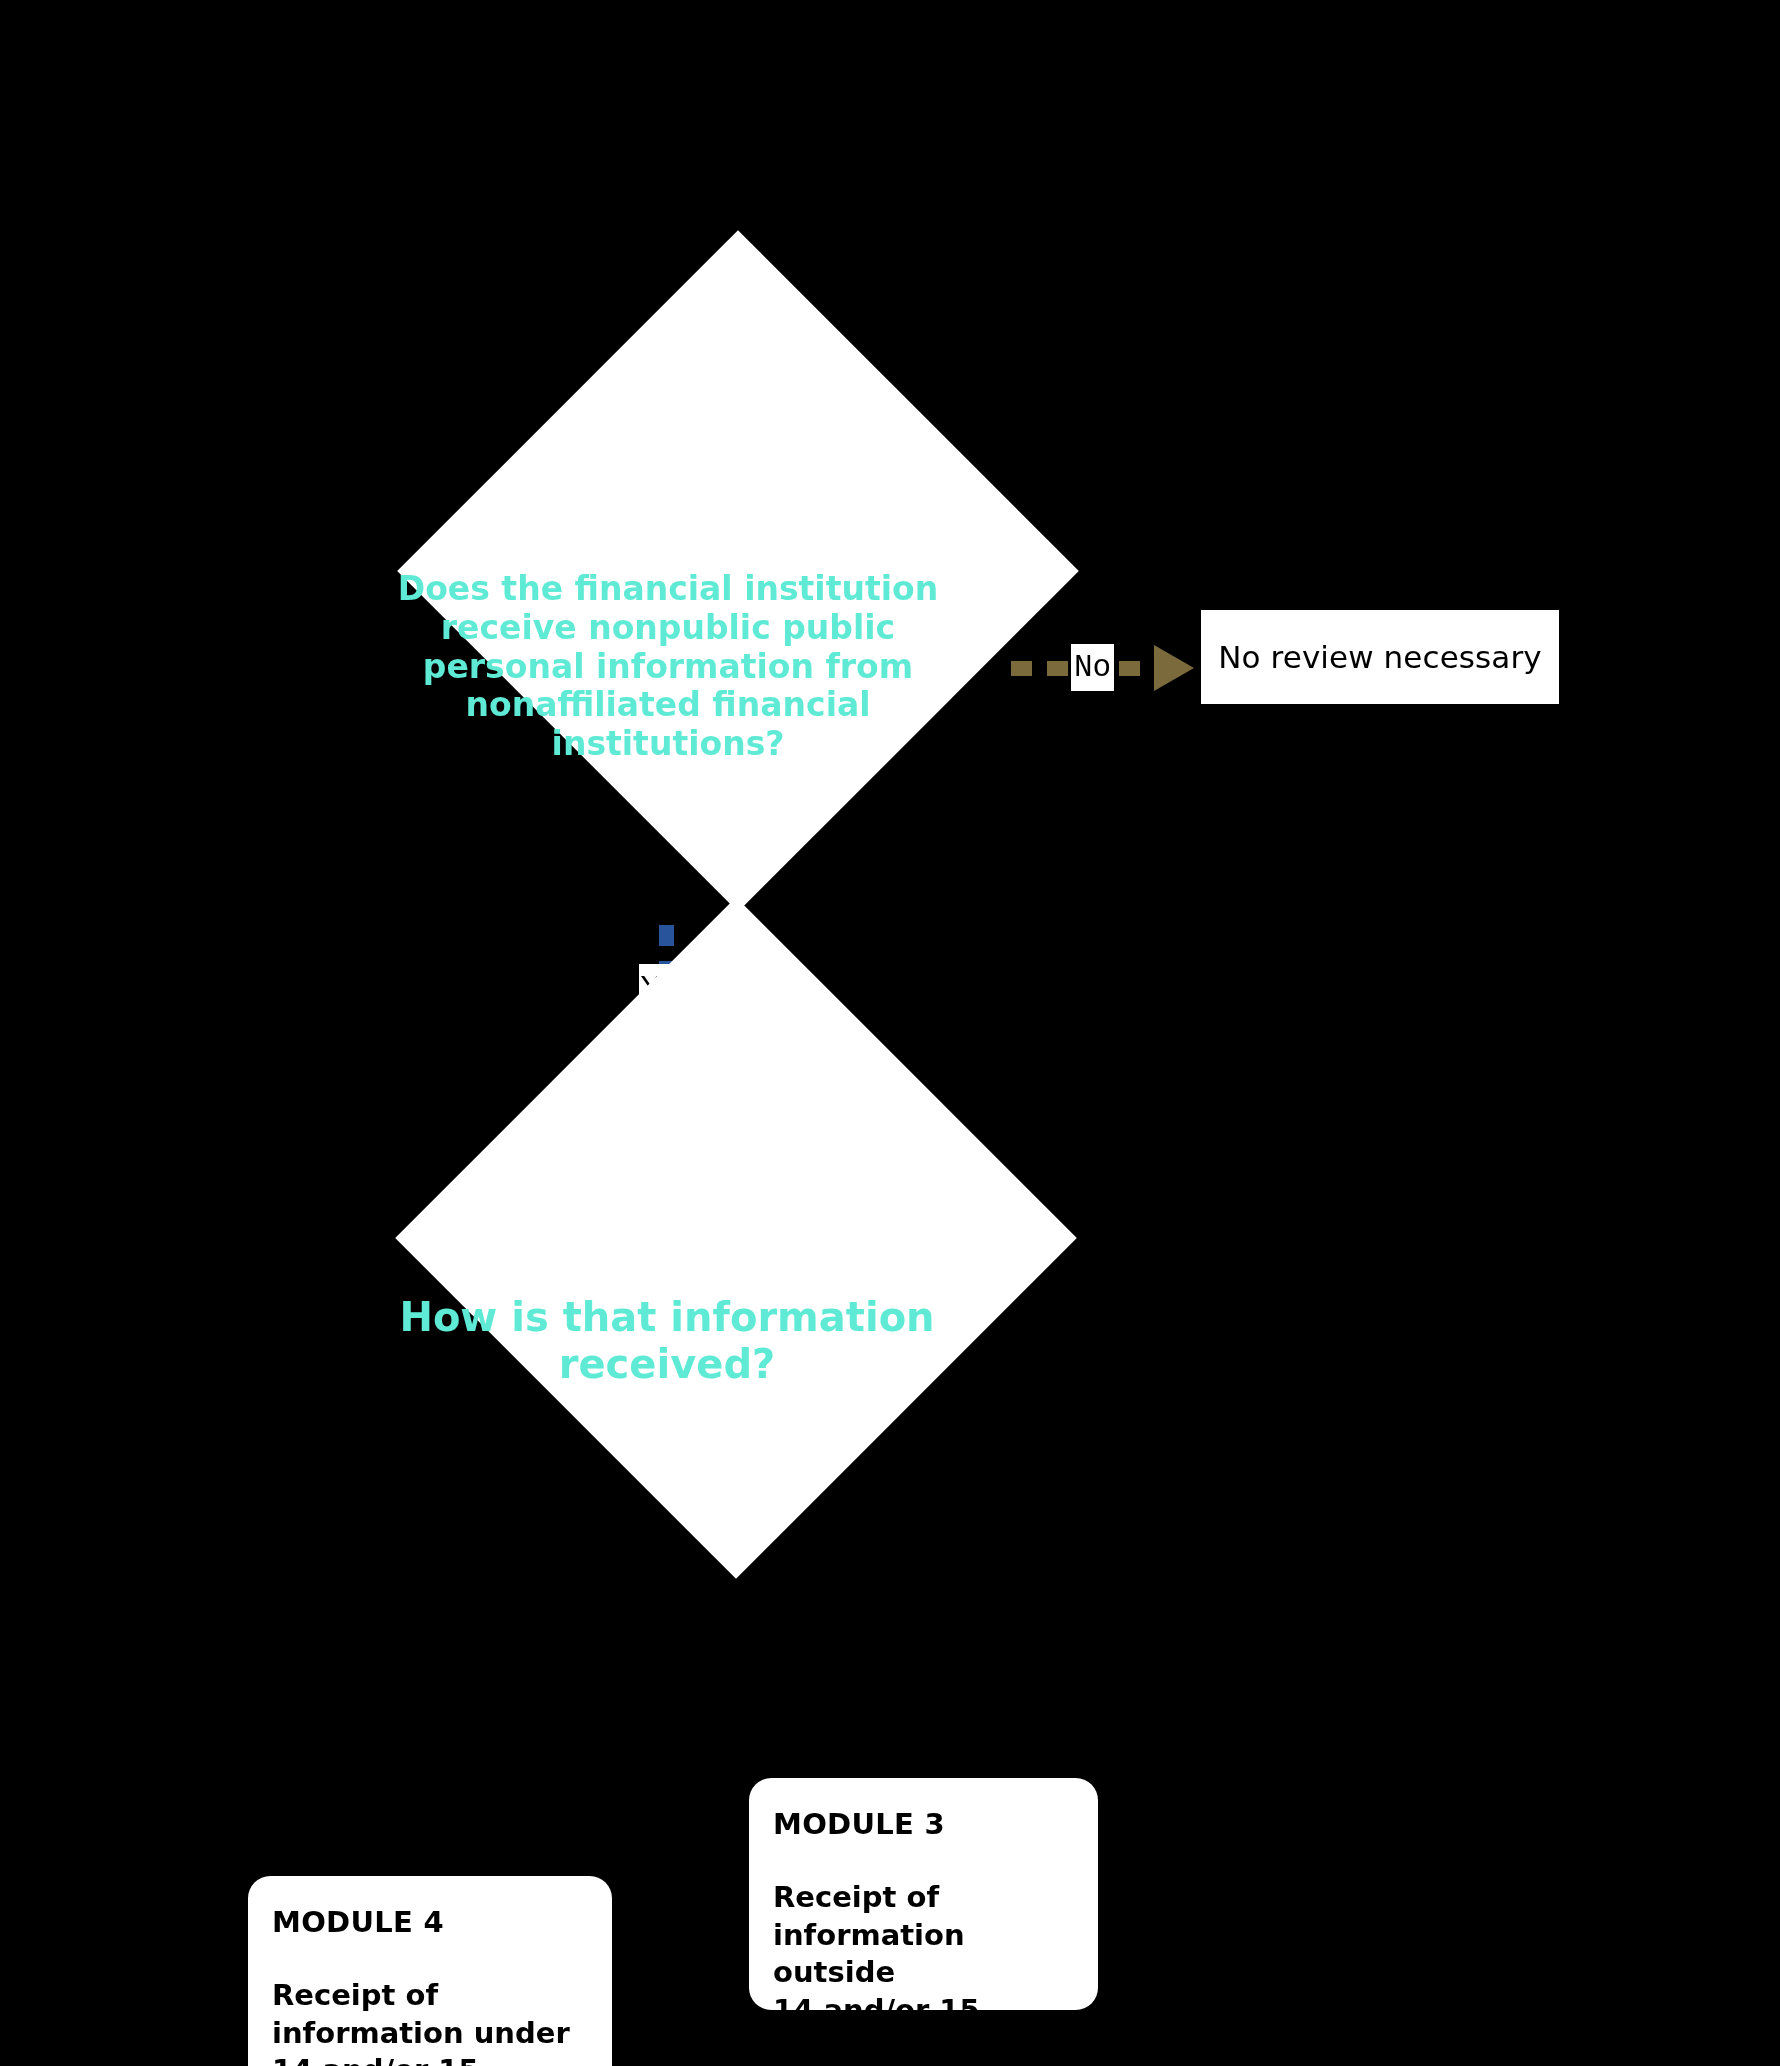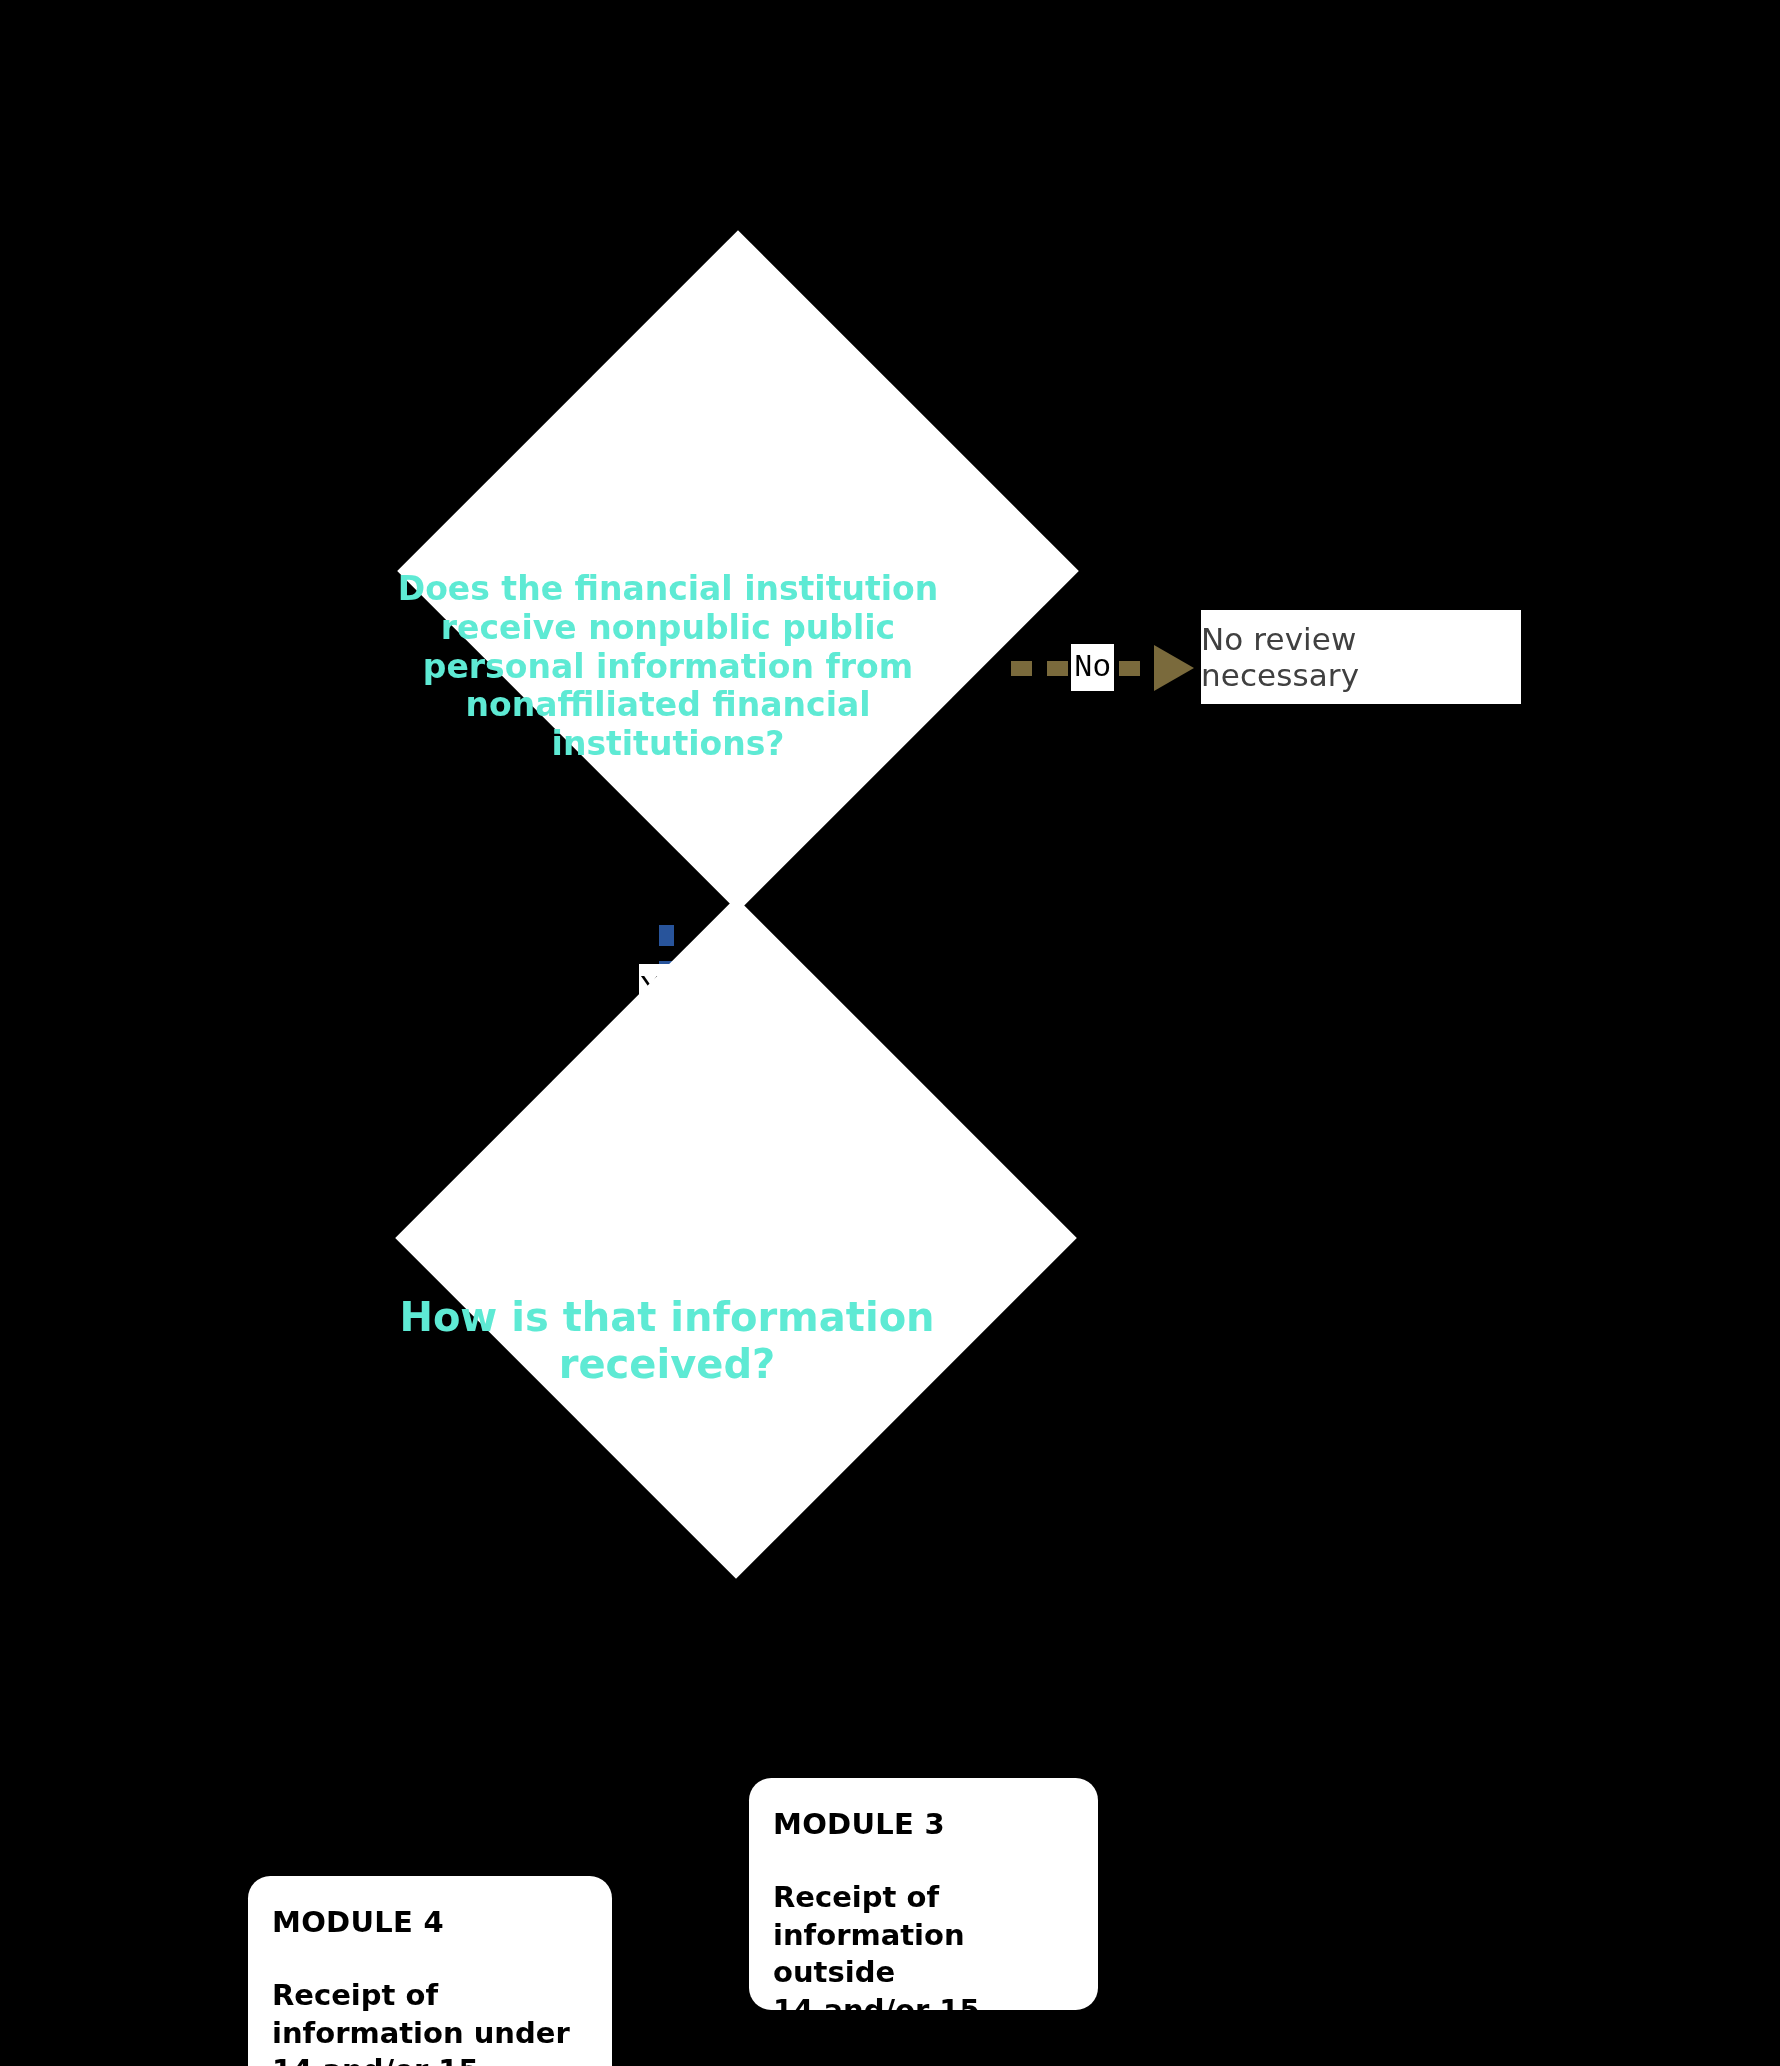--- a/index.html
+++ b/index.html
@@ -63,27 +63,27 @@
     width: 552px;
     height: 168px;
     font-size: 40px;
   }
 
   
   #no-review-box {
     position: absolute;
     left: 1201px;
     top: 610px;
-    width: 320px;
+    width: 358px;
     height: 94px;
     background: #ffffff;
     display: flex;
     align-items: center;
     justify-content: center;
-    color: #404040;
+    color: #000000;
     font-size: 31px;
     font-weight: 400;
     letter-spacing: 0.1px;
   }
 
   
   #no-connector {
     position: absolute;
     left: 1011px;
     top: 661px;

